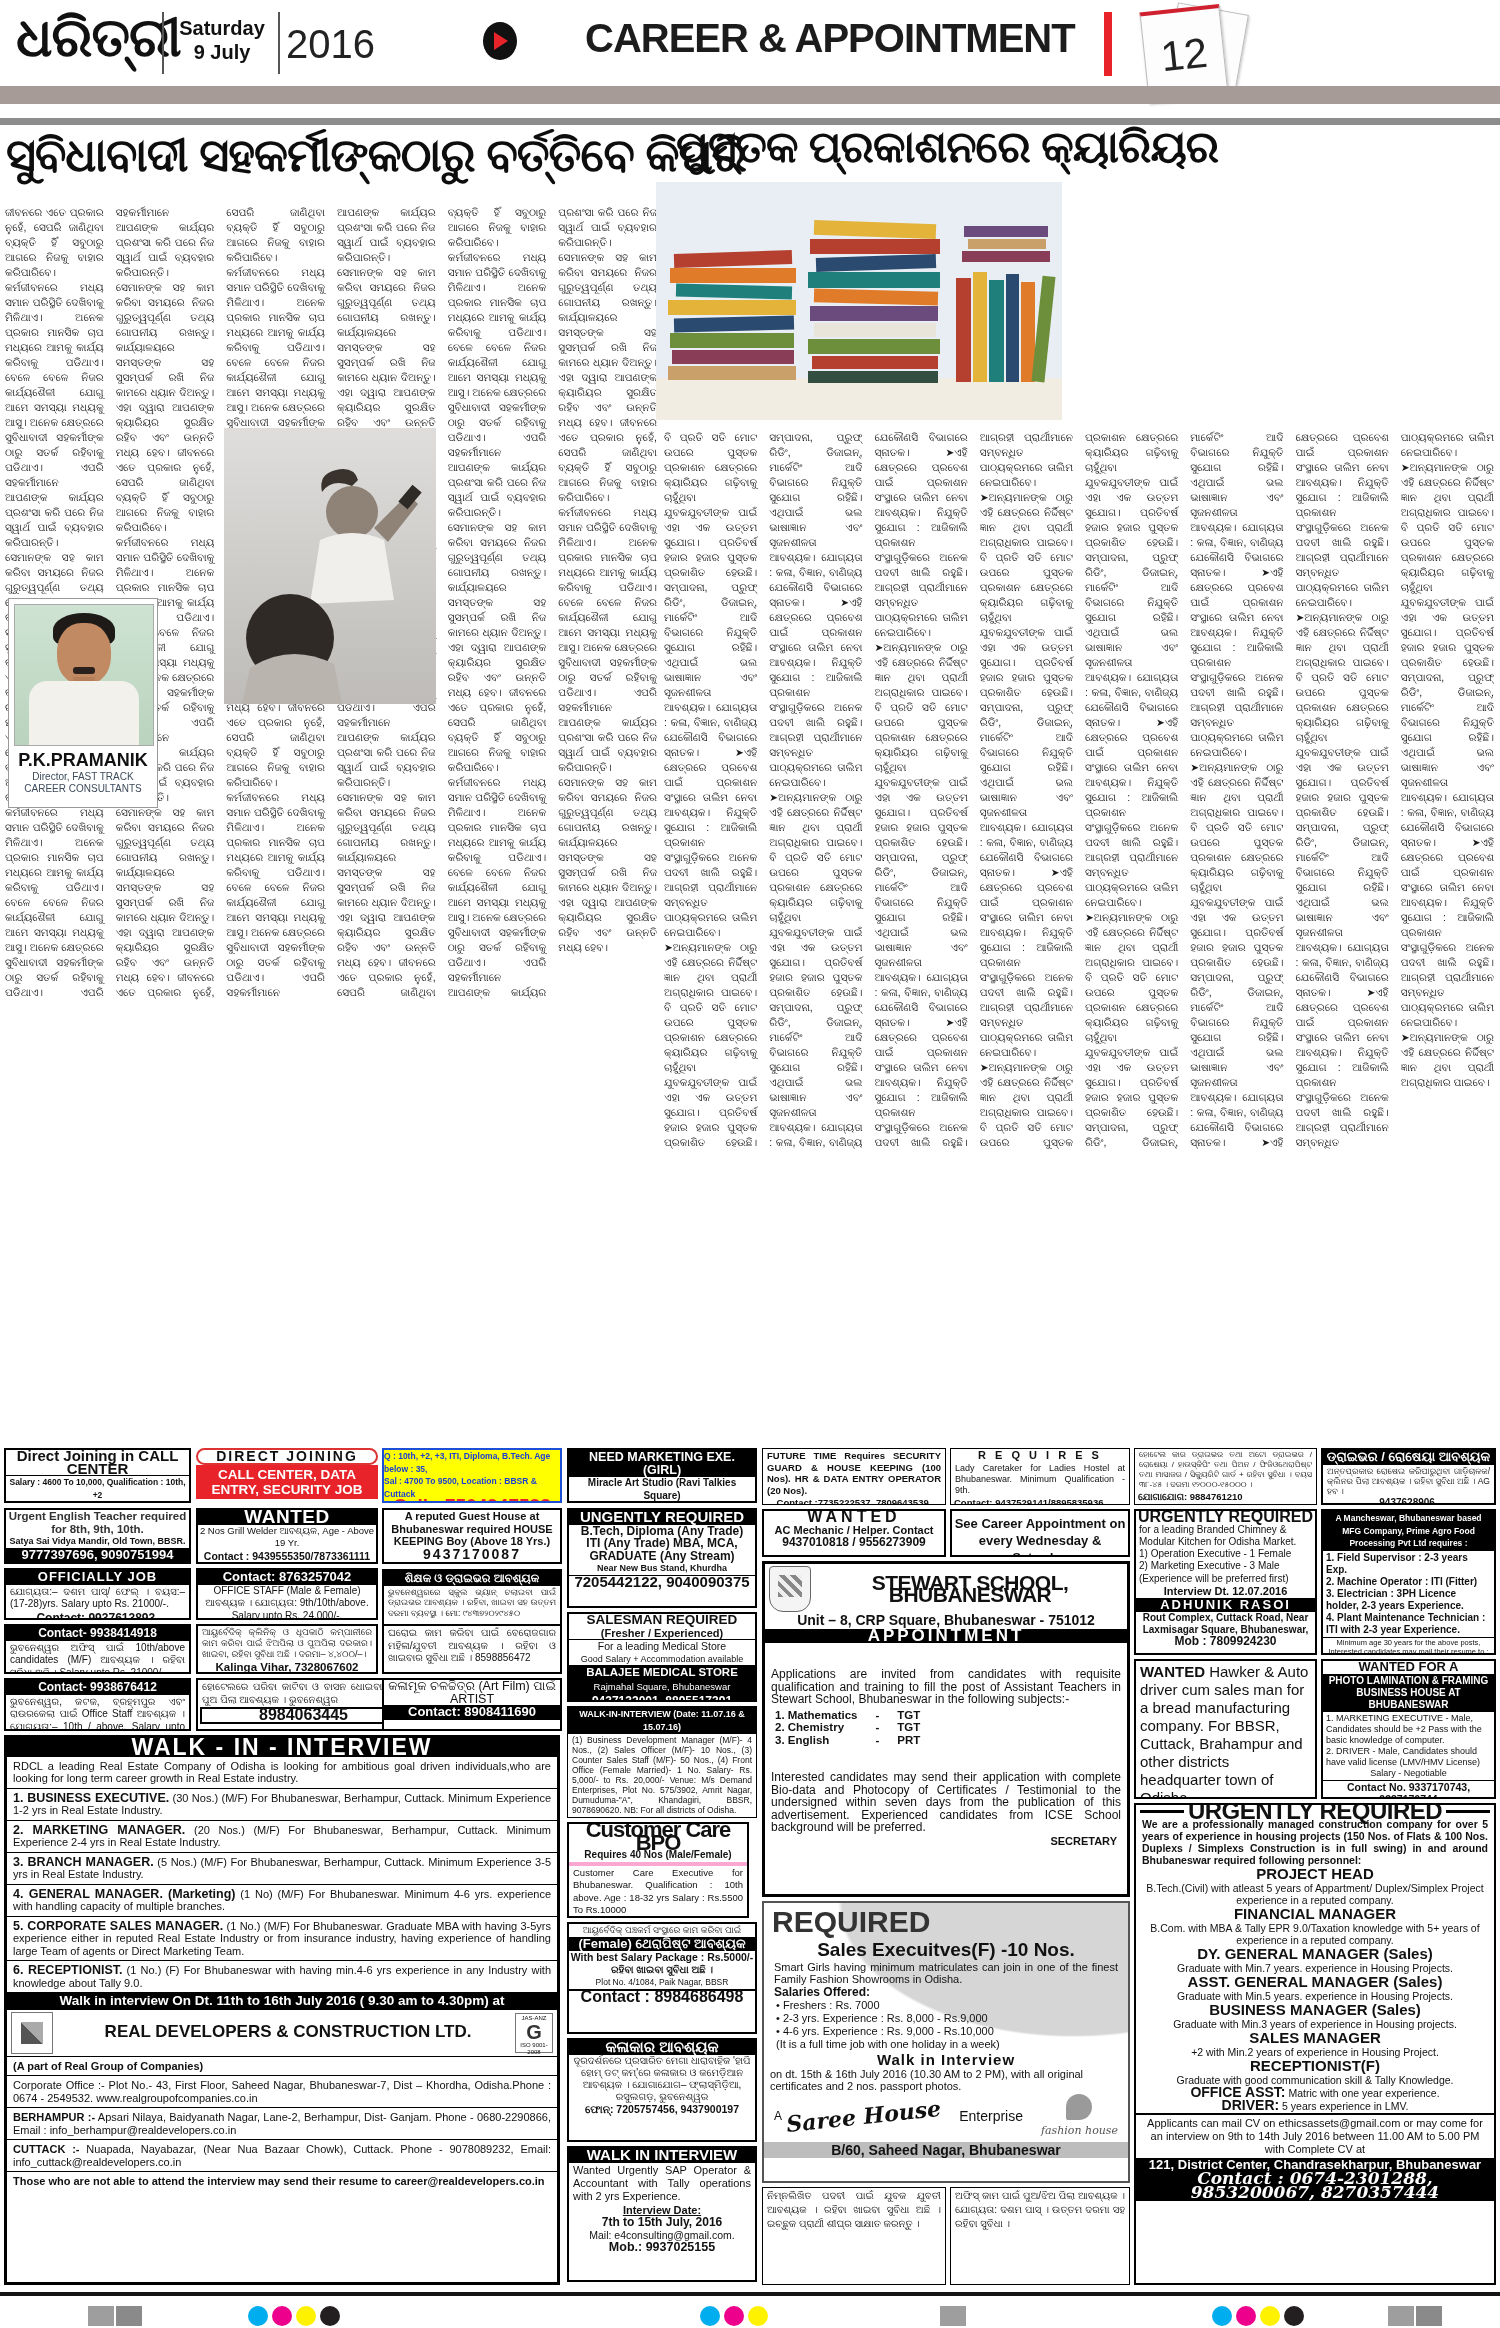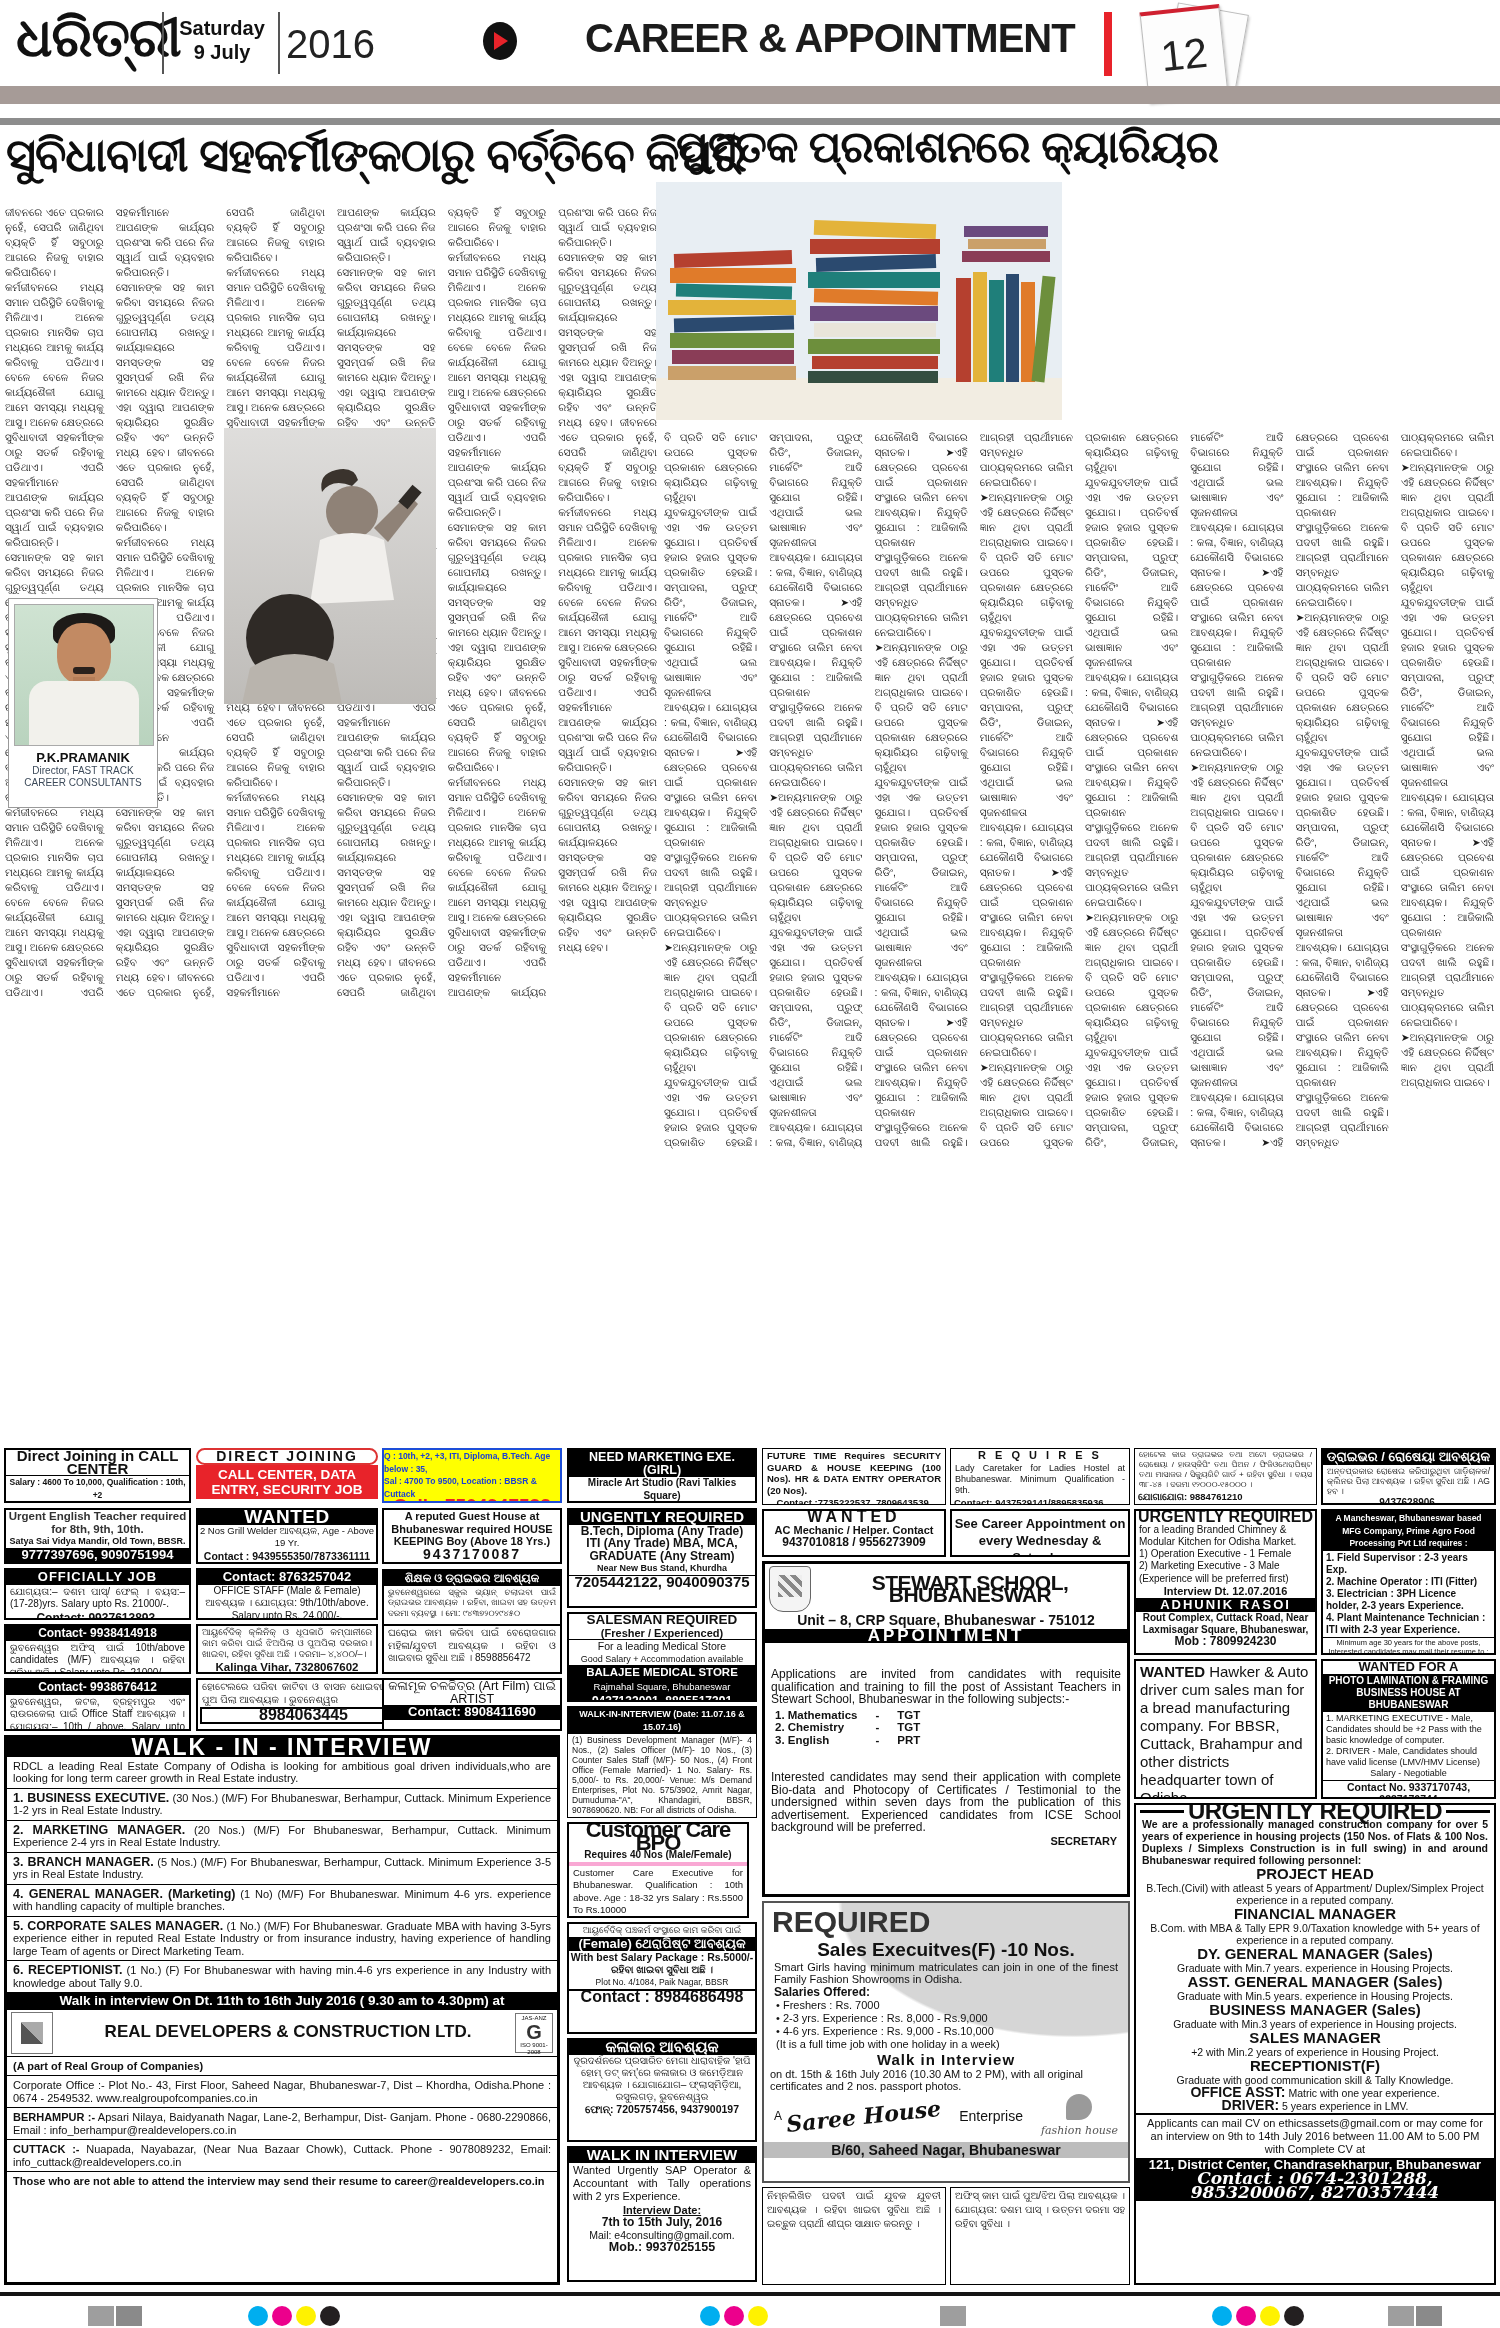--- a/index.html
+++ b/index.html
@@ -31,21 +31,21 @@
   #right-body{left:664px;top:430px;width:830px;height:1008px;column-count:8;}
   
   .photobox{position:absolute;background:#fff;}
   #pramanik{left:8px;top:598px;width:150px;height:210px;border:1px solid #999;padding:5px;box-sizing:border-box;}
   #pramanik .pic{position:relative;width:100%;height:140px;background:linear-gradient(#cfe3d2,#b9d3be);overflow:hidden;border:1px solid #aaa;}
   #pramanik .hair{position:absolute;left:38px;top:8px;width:62px;height:34px;background:#1d1a18;border-radius:50% 50% 30% 30%;}
   #pramanik .face{position:absolute;left:42px;top:18px;width:54px;height:62px;background:#c28a63;border-radius:45%;}
   #pramanik .mus{position:absolute;left:58px;top:62px;width:22px;height:7px;background:#2a211c;border-radius:3px;}
   #pramanik .shirt{position:absolute;left:14px;top:76px;width:110px;height:70px;background:#f2f1ec;border-radius:18px 18px 0 0;}
   #pramanik .neck{position:absolute;left:58px;top:72px;width:22px;height:16px;background:#b57d58;}
-  #pramanik .cap-name{font-weight:bold;font-size:13px;text-align:center;margin-top:4px;}
+  #pramanik .cap-name{font-weight:bold;font-size:18px;text-align:center;margin-top:4px;}
   #pramanik .cap-sub{font-size:10px;text-align:center;color:#3c4a5a;line-height:12px;}
   #people{left:224px;top:428px;width:212px;height:276px;}
   #books{left:656px;top:182px;width:406px;height:238px;}
   
   .ad{position:absolute;background:#fff;border:2px solid #000;box-sizing:border-box;overflow:hidden;font-size:10px;line-height:12.5px;}
   .ad .bar{background:#000;color:#fff;font-weight:bold;text-align:center;padding:1px 2px;}
   .ad .ttl{font-weight:bold;text-align:center;}
   .ad .c{text-align:center;}
   .ad .j{text-align:justify;padding:1px 4px;}
   .big{font-size:15px;}

